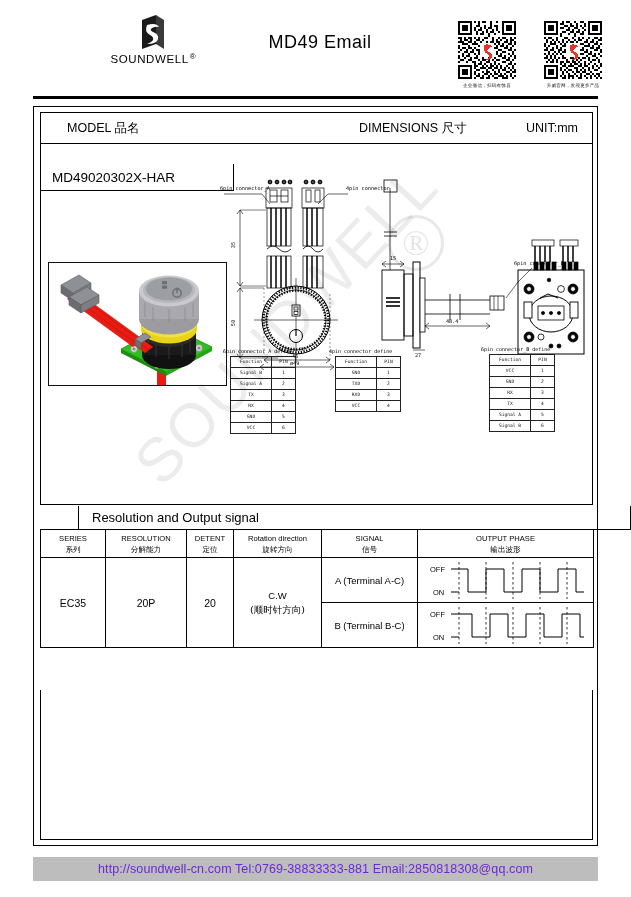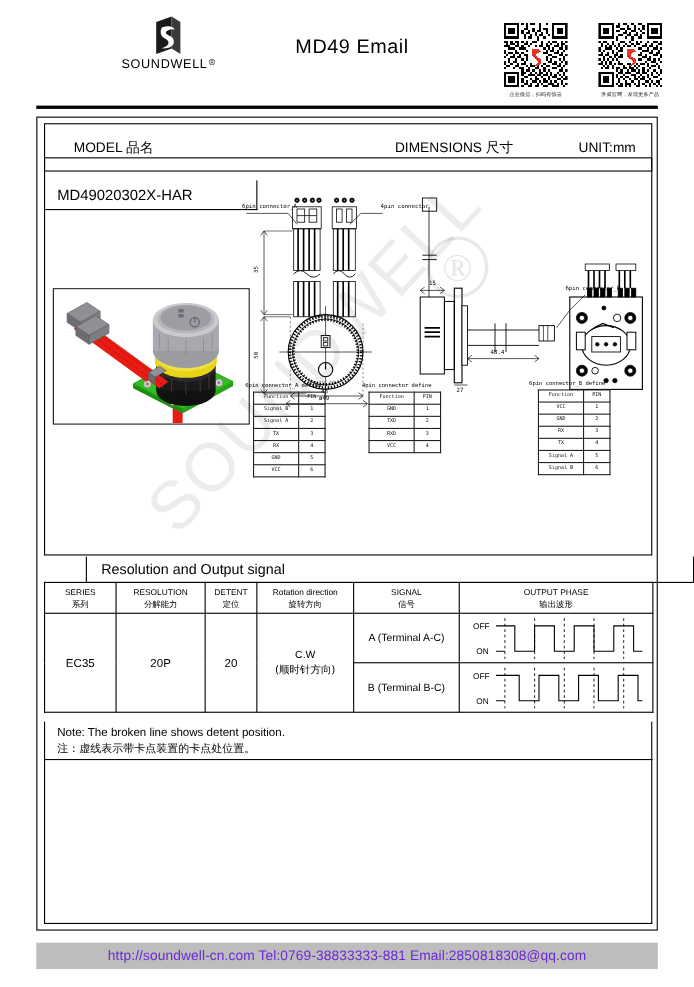--- a/index.html
+++ b/index.html
@@ -133,21 +133,21 @@
     position: absolute;
     left: 33px; top: 106px;
     width: 565px; height: 740px;
     border: 1.4px solid #000;
   }
 
   
   .strip {
     position: absolute;
     left: 6px; top: 5px;
-    width: 553px; height: 44px;
+    width: 553px; height: 32px;
     border: 1.2px solid #000;
     display: flex;
     align-items: center;
     font-size: 12.5px;
   }
   .strip .s-model { position: absolute; left: 26px; }
   .strip .s-dims  { position: absolute; left: 318px; }
   .strip .s-unit  { position: absolute; right: 14px; }
 
   
@@ -1201,23 +1201,19 @@
                 <line x1="95" y1="4" x2="95" y2="41"></line>
                 <line x1="122" y1="4" x2="122" y2="41"></line>
                 <line x1="149" y1="4" x2="149" y2="41"></line>
               </g>
             </svg>
           </td>
         </tr>
       </tbody>
     </table>
 
-    <div class="note-box">
-      <div>Note: The broken line shows detent position.</div>
-      <div class="note-cn">注：虚线表示带卡点装置的卡点处位置。</div>
-    </div>
 
     <div class="blank-box"></div>
   </div>
 
   <div class="footer">http://soundwell-cn.com  Tel:0769-38833333-881  Email:2850818308@qq.com</div>
 
 </div>
 
 </body></html>

